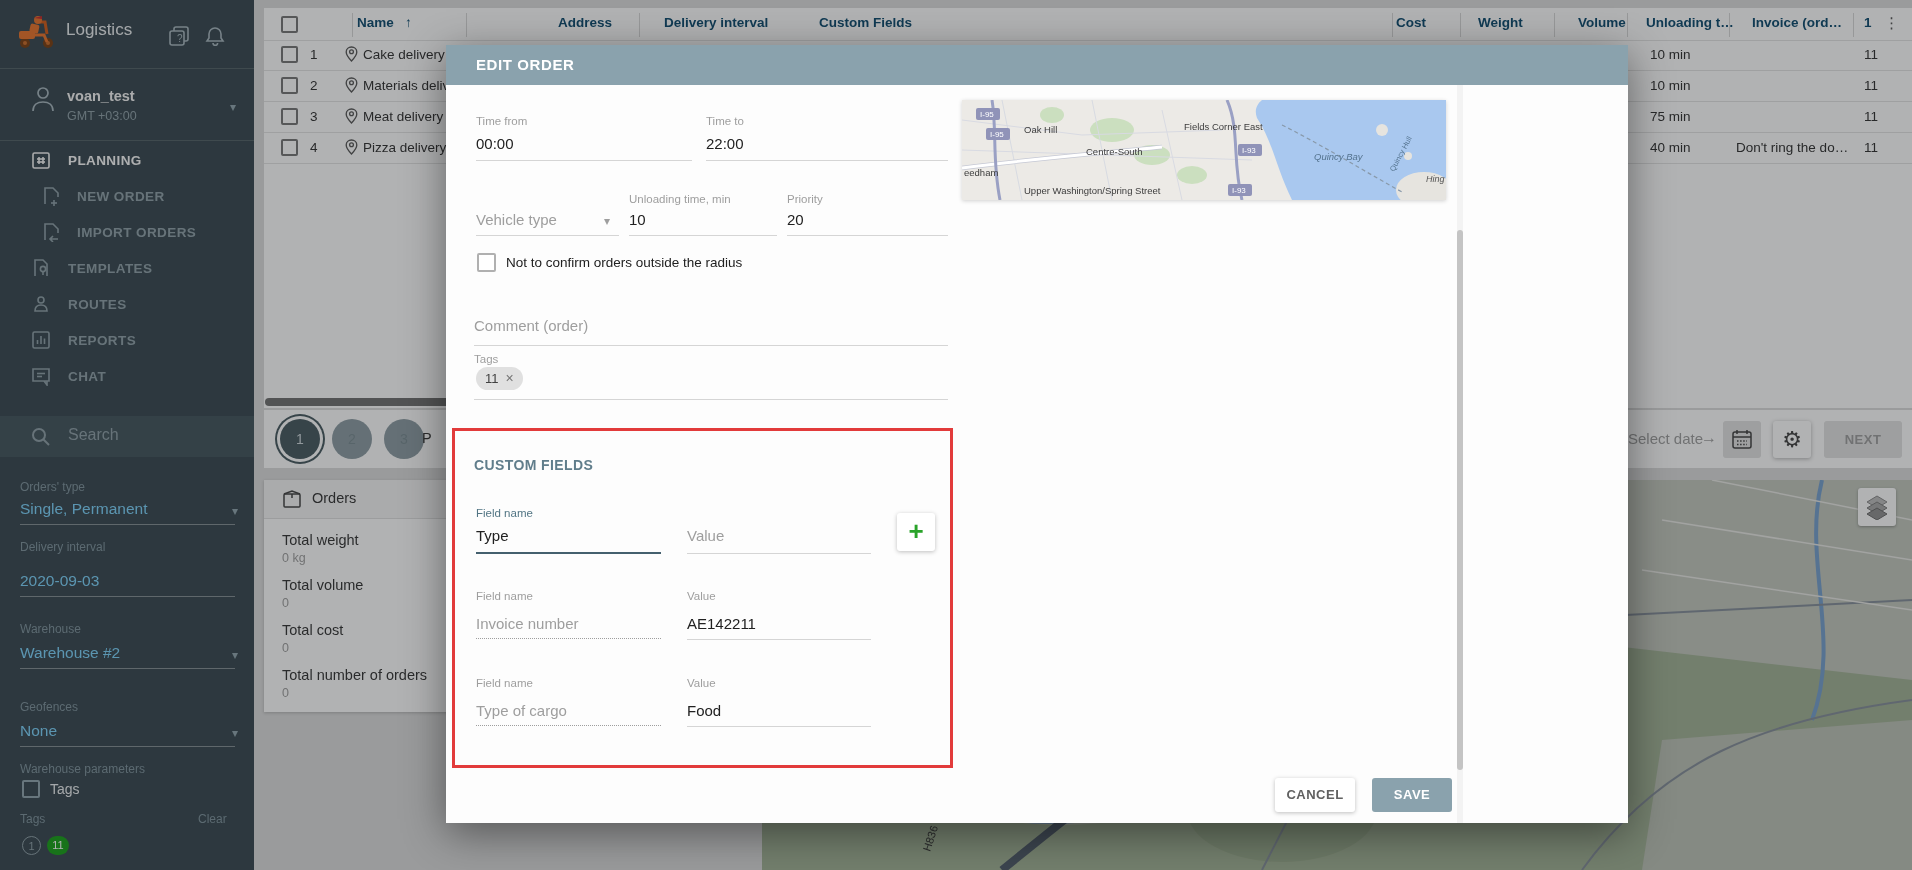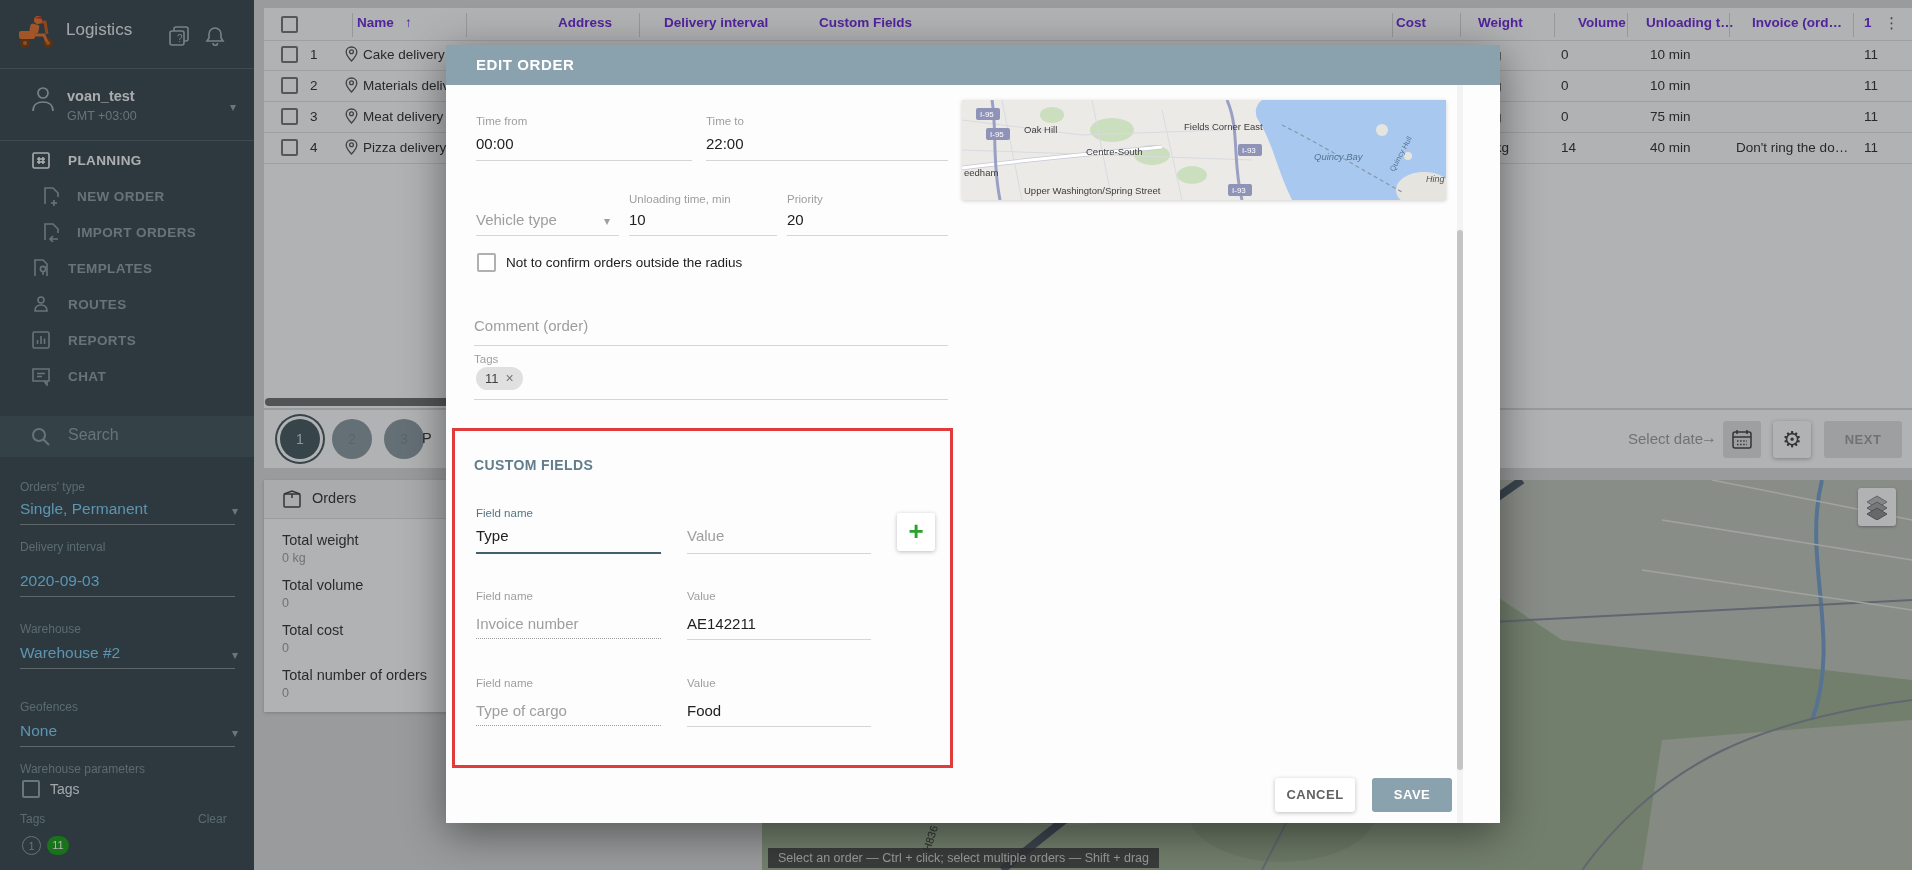--- a/index.html
+++ b/index.html
@@ -12,31 +12,31 @@
   .sb-divider{height:1px;background:rgba(255,255,255,.14)}
   .sb-label{font-size:12px;color:#7E929C}
   .sb-value{font-size:15.5px;color:#7dd3fc}
   .sb-underline{height:1px;background:rgba(255,255,255,.38)}
   .menu-label{font-size:13.5px;font-weight:700;letter-spacing:.4px;color:#8FA0A8}
   .menu-label.active{color:#FAFAFA}
   .caret{color:#90A4AE;font-size:12px}
   .cb{border:2px solid #8C8C8C;border-radius:2px;background:transparent;box-sizing:border-box}
   
   .card{background:#FFFFFF}
-  .th{font-size:13.5px;font-weight:600;color:#6d28d9;white-space:nowrap}
+  .th{font-size:13.5px;font-weight:600;color:#0c4a6e;white-space:nowrap}
   .td{font-size:13.5px;color:#2F2F2F;white-space:nowrap}
   .vsep{width:1px;background:#D8D8D8}
   .rowline{height:1px;background:#E4E4E4}
   .pagec{width:40px;height:40px;border-radius:50%;text-align:center;line-height:40px;
     font-size:14px;background:#8C9CA3;color:#798A91}
   .pagec.active{background:#46585F;color:#CFD8DC;box-shadow:0 0 0 3px #FFFFFF,0 0 0 5px #46585F}
   .sumlabel{font-size:14.5px;color:#333}
   .sumvalue{font-size:12.5px;color:#9E9E9E}
   
-  .modal{left:446px;top:45px;width:1054px;height:778px;background:#FDFDFD;z-index:50;
+  .modal{left:446px;top:45px;width:1182px;height:778px;background:#FDFDFD;z-index:50;
     box-shadow:0 10px 40px rgba(0,0,0,.45)}
   .modal-header{height:40px;background:#8AA2AD;color:#FFF;font-size:15px;font-weight:600;
     letter-spacing:.6px;line-height:40px;padding-left:30px}
   .flabel{font-size:11.5px;color:#9E9E9E;white-space:nowrap}
   .flabel.active{color:#527584}
   .fvalue{font-size:15px;color:#212121;white-space:nowrap}
   .fph{font-size:15px;color:#9E9E9E;white-space:nowrap}
   .uline{height:1px;background:#D5D5D5}
   .uline.thick{height:2px;background:#44606E}
   .uline.dotted{height:0;border-bottom:1.6px dotted #9E9E9E;background:none}
@@ -368,21 +368,20 @@
       <path d="M0,320 C150,300 200,350 320,340 C420,332 460,300 520,310" stroke="#76A0CE" stroke-width="5" fill="none"></path>
       <path d="M1060,0 C1040,80 1080,160 1050,240" stroke="#76A0CE" stroke-width="4" fill="none"></path>
       <ellipse cx="80" cy="262" rx="20" ry="8" fill="#76A0CE"></ellipse>
       <path d="M0,180 L1150,120" stroke="#848E99" stroke-width="2" fill="none"></path>
       <path d="M500,390 L700,0" stroke="#848E99" stroke-width="2" fill="none"></path>
       <path d="M820,390 C900,280 1000,240 1150,220" stroke="#848E99" stroke-width="2" fill="none"></path>
       <path d="M900,40 L1150,80 M880,90 L1150,130 M950,0 L1150,40" stroke="#E8E8E4" stroke-width="1.5" fill="none"></path>
       <path d="M240,390 C400,260 560,140 760,0" stroke="#4E5A68" stroke-width="8" fill="none"></path>
       <text x="168" y="372" font-size="11" fill="#333" transform="rotate(-72 168 372)">H836</text>
     </svg>
-    <div class="abs tooltip" style="left:6px;top:368px">Select an order — Ctrl + click; select multiple orders — Shift + drag</div>
   </div>
   <div class="abs iconbtn" style="left:1858px;top:488px;width:38px;height:38px;background:#FFF;box-shadow:0 1px 3px rgba(0,0,0,.3);z-index:2">
     <svg width="26" height="26" viewBox="0 0 26 26" style="margin:6px auto 0">
       <polygon points="13,2 23,8 13,14 3,8" fill="#BDBDBD" stroke="#8A8A8A" stroke-width="1"></polygon>
       <polygon points="13,8 23,14 13,20 3,14" fill="#A8A8A8" stroke="#7A7A7A" stroke-width="1"></polygon>
       <polygon points="13,14 23,20 13,26 3,20" fill="#8F8F8F" stroke="#6A6A6A" stroke-width="1"></polygon>
     </svg>
   </div>
 
   <div class="dim"></div>

